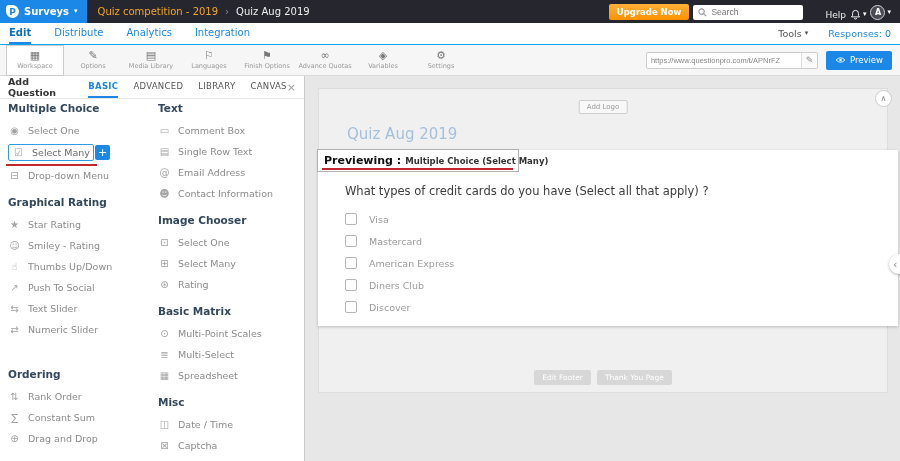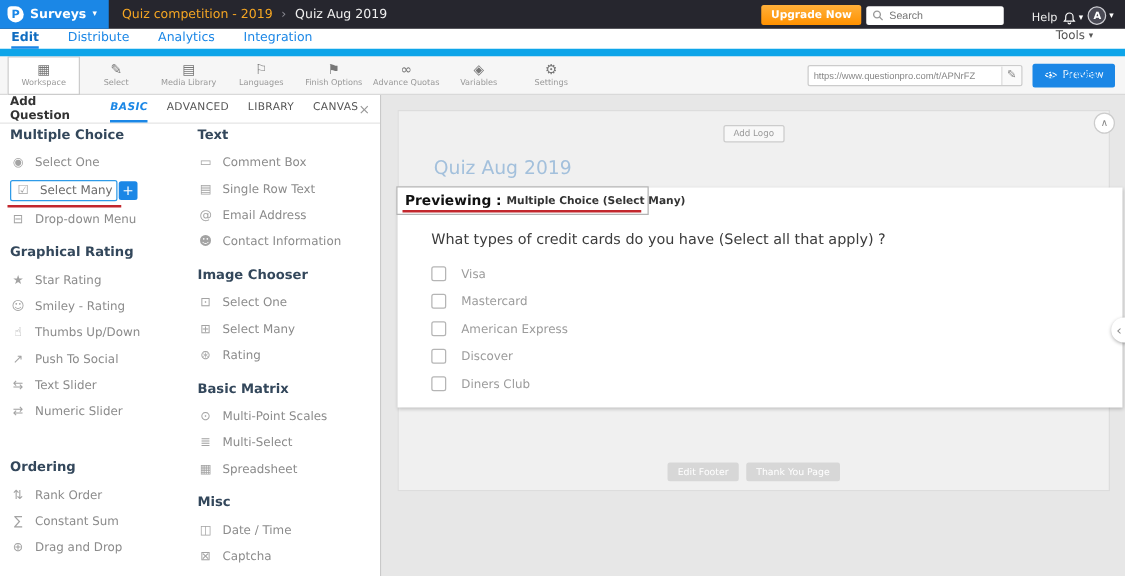--- a/index.html
+++ b/index.html
@@ -20,25 +20,25 @@
   .crumb-current { color:#f0f0f0; font-size:10px; }
   .top-right { margin-left:auto; display:flex; align-items:flex-end; gap:4px; padding-right:9px; }
   .upgrade { background:linear-gradient(#ffb03a,#ff9100); border:none; color:#fff; font-size:8.5px; font-weight:bold; padding:3px 8px; border-radius:2px; cursor:pointer; }
   .searchbox { display:flex; align-items:center; background:#fff; border-radius:2px; height:15px; width:110px; padding:0 5px; gap:4px; }
   .searchbox input { border:none; outline:none; flex:1; font-size:8.5px; color:#444; background:transparent; min-width:0; }
   .help { color:#eee; font-size:9px; cursor:pointer;margin-left:18px; }
   .iconbtn { display:flex; align-items:center; gap:2px; cursor:pointer; }
   .avatar { width:15px; height:15px; border-radius:50%; border:1px solid #cfcfd4; background:#4a4a55; color:#fff; font-size:8px; font-weight:bold; display:flex; align-items:center; justify-content:center; }
 
   
-  .navbar { position:absolute; top:23px; left:0; right:0; height:22px; background:#fff; border-bottom:6px solid #0ea5e9; display:flex; align-items:stretch; padding:0 9px; z-index:9; }
+  .navbar { position:absolute; top:23px; left:0; right:0; height:22px; background:#fff; border-bottom:1px solid #0ea5e9; display:flex; align-items:stretch; padding:0 9px; z-index:9; }
   .nav-tabs { display:flex; gap:23px; }
   .tab { display:flex; align-items:center; font-size:10px; color:#1b87e6; border-bottom:2px solid transparent; cursor:pointer; }
   .tab.active { color:#0f6cc0; font-weight:bold; border-bottom-color:#1b87e6; }
-  .nav-right { margin-left:auto; display:flex; align-items:center; gap:20px;flex-direction:column; }
+  .nav-right { margin-left:auto; display:flex; align-items:center; gap:20px; }
   .tools { font-size:9.5px; color:#555; display:flex; gap:3px; align-items:center; cursor:pointer; }
   .tools .caret { color:#555; }
   .responses { font-size:9.5px; color:#1b87e6; }
 
   
   .toolbar { position:absolute; top:45px; left:0; right:0; height:31px; background:#f6f6f6; border-bottom:1px solid #d9d9d9; display:flex; align-items:center; padding:0 8px 0 6px; z-index:8; }
   .tb-item { width:58px; height:31px; display:flex; flex-direction:column; align-items:center; justify-content:center; gap:1px; cursor:pointer; }
   .tb-item.active { background:#fff; border:1px solid #ccc; }
   .tb-icon { font-size:11px; color:#777; line-height:1; }
   .tb-label { font-size:6.5px; color:#999; white-space:nowrap; }
@@ -47,21 +47,21 @@
   .urlbox input { flex:1; border:none; outline:none; font-size:7.5px; color:#888; padding:0 4px; min-width:0; background:transparent; }
   .url-edit { width:16px; height:100%; border:none; border-left:1px solid #ddd; display:flex; align-items:center; justify-content:center; color:#888; font-size:9px; background:#fafafa; cursor:pointer; }
   .preview-btn { display:flex; align-items:center; gap:4px; background:#1b87e6; color:#fff; border:none; border-radius:2px; height:19px; padding:0 9px; font-size:8.5px; cursor:pointer; }
 
   
   .panel { position:absolute; top:76px; left:0; bottom:0; width:305px; background:#fff; border-right:1px solid #c9c9c9; z-index:5; }
   .panel-head { display:flex; align-items:stretch; height:23px; border-bottom:1px solid #e5e5e5; padding:0 8px; }
   .panel-title { display:flex; align-items:center; font-size:9.5px; font-weight:bold; color:#333; margin-right:13px; }
   .p-tabs { display:flex; gap:15px; }
   .p-tab { display:flex; align-items:center; font-size:8.5px; color:#555; letter-spacing:.3px; border-bottom:2px solid transparent; cursor:pointer; }
-  .p-tab.active { color:#1b87e6; font-weight:bold; border-bottom-color:#1b87e6;font-style:italic; }
+  .p-tab.active { color:#1b87e6; font-weight:bold; border-bottom-color:#1b87e6; }
   .panel-close { margin-left:auto; display:flex; align-items:center; color:#999; font-size:11px; cursor:pointer; }
   .col { position:absolute; top:26px; }
   .col1 { left:8px; width:142px; }
   .col2 { left:158px; width:145px; }
   .qsec { margin-bottom:10px; }
   .qsec-title { font-size:10.5px; font-weight:bold; color:#33475b; margin-bottom:5px; line-height:13px; }
   .qitem { display:flex; align-items:center; gap:7px; height:21px; color:#8b8b8b; font-size:9.5px; cursor:pointer; }
   .qicon { width:13px; text-align:center; font-size:10px; color:#a3a3a3; flex:none; }
   .sec-gap { margin-top:28px; }
   .qitem.selected { position:relative; border:1px solid #2f9be8; border-radius:2px; width:86px; height:17px; padding-left:3px; margin:3px 0 4px; color:#6b6b6b; }
@@ -150,21 +150,21 @@
     </div>
   </nav>
 
   <div class="toolbar">
     <div class="tb-item active">
       <span class="tb-icon">▦</span>
       <span class="tb-label">Workspace</span>
     </div>
     <div class="tb-item">
       <span class="tb-icon">✎</span>
-      <span class="tb-label">Select</span>
+      <span class="tb-label">Options</span>
     </div>
     <div class="tb-item">
       <span class="tb-icon">▤</span>
       <span class="tb-label">Media Library</span>
     </div>
     <div class="tb-item">
       <span class="tb-icon">⚐</span>
       <span class="tb-label">Languages</span>
     </div>
     <div class="tb-item">
@@ -372,25 +372,25 @@
         <div class="opt">
           <span class="opt-check"></span>
           <span class="opt-label">Mastercard</span>
         </div>
         <div class="opt">
           <span class="opt-check"></span>
           <span class="opt-label">American Express</span>
         </div>
         <div class="opt">
           <span class="opt-check"></span>
-          <span class="opt-label">Discover</span>
+          <span class="opt-label">Diners Club</span>
         </div>
         <div class="opt">
           <span class="opt-check"></span>
-          <span class="opt-label">Diners Club</span>
+          <span class="opt-label">Discover</span>
         </div>
       </div>
     </section>
 
     <button class="scroll-top">
       <span>∧</span>
     </button>
     <button class="side-handle">
       <span>‹</span>
     </button>

